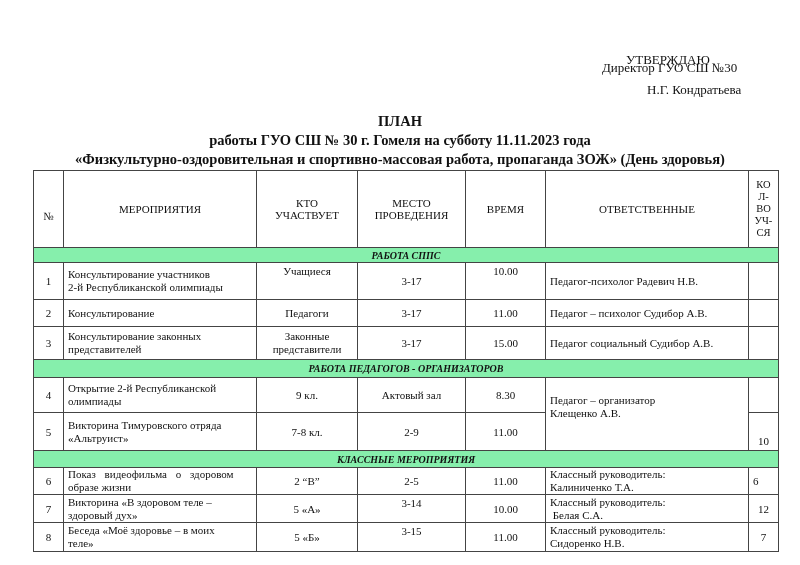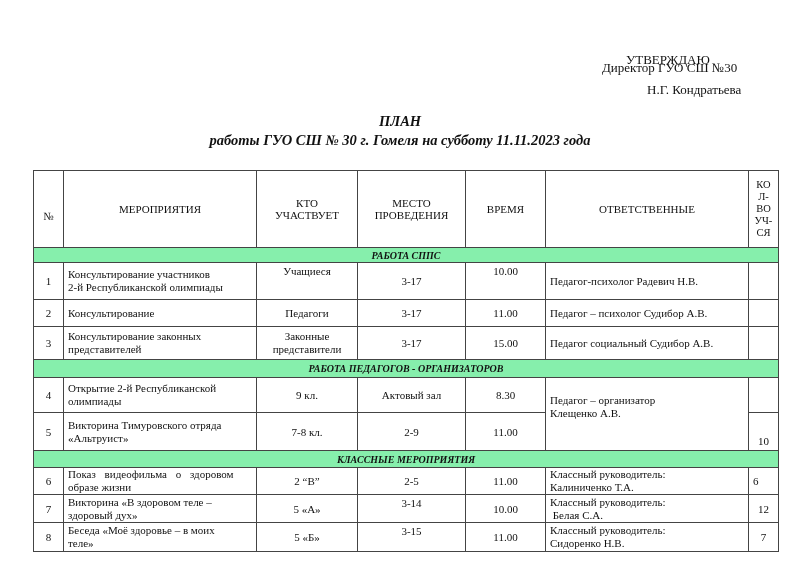--- a/index.html
+++ b/index.html
@@ -3,21 +3,21 @@
 <meta charset="utf-8">
 <style>
   html, body { margin:0; padding:0; background:#ffffff; }
   body { width:800px; height:565px; position:relative; overflow:hidden;
          font-family:"Liberation Serif", "DejaVu Serif", serif; color:#111; }
   .approve { position:absolute; left:594px; top:38px; font-size:13px; line-height:20px; }
   .approve .l1 { position:absolute; left:0; top:12px; white-space:nowrap;margin-left:32px; }
   .approve .l2 { position:absolute; left:8px; top:20px; white-space:nowrap; }
   .approve .l3 { position:absolute; left:53px; top:42px; white-space:nowrap; }
   .titles { position:absolute; left:0; top:112px; width:800px; text-align:center;
-            font-weight:bold; font-style:italic; font-size:14.5px; line-height:19px; }
+            font-weight:bold; font-size:14.5px; line-height:19px; }
   .titles div { white-space:nowrap; }
   table.plan { position:absolute; left:33px; top:170px; border-collapse:collapse;
                table-layout:fixed; font-size:11px; }
   table.plan td, table.plan th { border:1px solid #444; padding:0 4px; overflow:hidden; }
   th { font-weight:normal; text-align:center; }
   .hdr th { height:62px;margin-top:45px; }
   .kol { font-size:10.5px; line-height:12px; padding:0 !important; }
   .section td { height:14px; text-align:center; font-weight:bold; font-style:italic;
                 font-size:10px; background:#86efac; border-left:1px solid #444; border-right:1px solid #444; }
   .num { text-align:center; }
@@ -35,20 +35,21 @@
 
 <div class="approve">
   <div class="l1">УТВЕРЖДАЮ</div>
   <div class="l2">Директор ГУО СШ №30</div>
   <div class="l3">Н.Г. Кондратьева</div>
 </div>
 
 <div class="titles">
   <div>ПЛАН</div>
   <div>работы ГУО СШ № 30 г. Гомеля на субботу 11.11.2023 года</div>
+  <div>«Физкультурно-оздоровительная и спортивно-массовая работа, пропаганда ЗОЖ» (День здоровья)</div>
 </div>
 
 <table class="plan">
   <colgroup>
     <col style="width:30px">
       <col style="width:193px">
       <col style="width:101px">
       <col style="width:108px">
     <col style="width:80px">
       <col style="width:203px">

